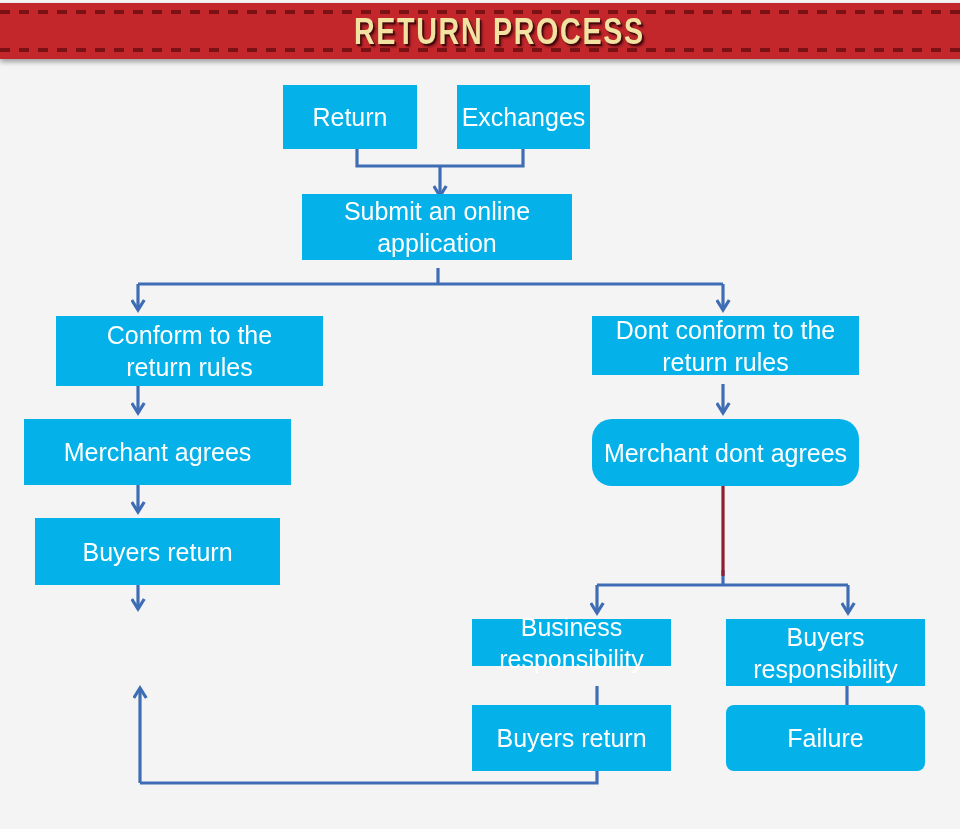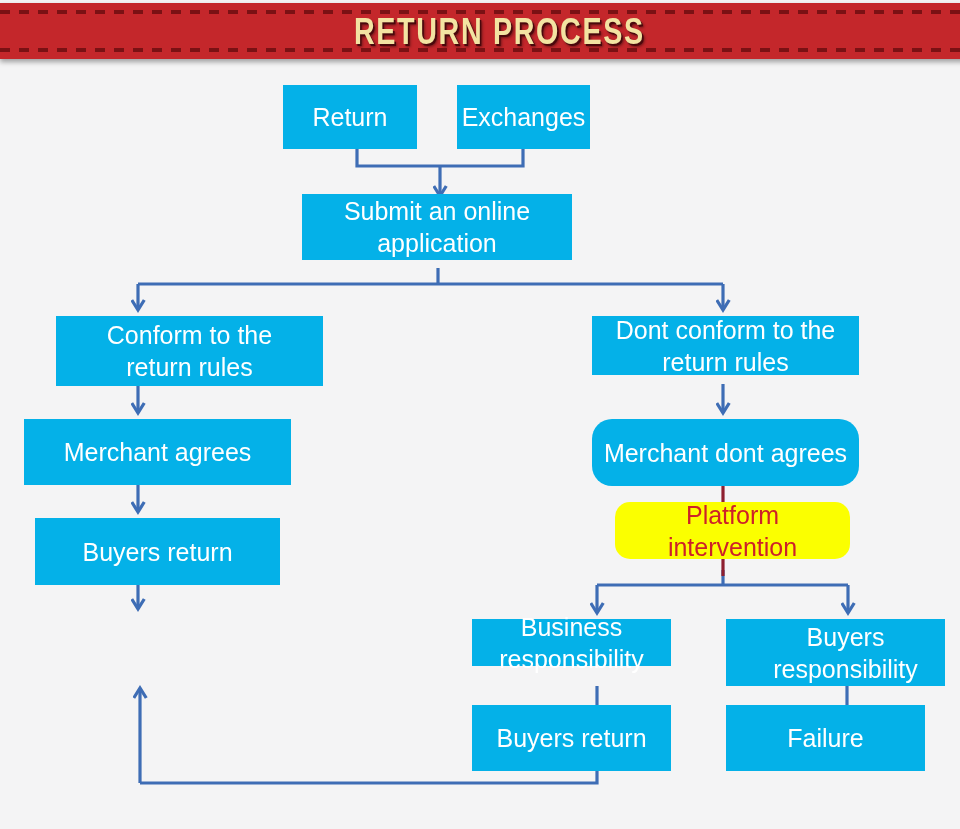--- a/index.html
+++ b/index.html
@@ -121,29 +121,27 @@
   <div class="node" style="left:24px;  top:316px; width:267px; height:70px;margin-left:32px;">Conform to the
 return rules</div>
 
   <div class="node" style="left:592px; top:316px; width:267px; height:59px;">Dont conform to the
 return rules</div>
 
   <div class="node" style="left:24px;  top:419px; width:267px; height:66px;">Merchant agrees</div>
 
   <div class="node" style="left:592px; top:419px; width:267px; height:67px;border-radius:20px;">Merchant dont agrees</div>
 
-  <div class="node highlight" style="left:615px; top:502px; width:235px; height:57px;">Platform
-intervention</div>
 
   <div class="node" style="left:35px;  top:518px; width:245px; height:67px;">Buyers return</div>
 
 
   <div class="node" style="left:472px; top:619px; width:199px; height:47px;">Business
 responsibility</div>
 
-  <div class="node" style="left:726px; top:619px; width:199px; height:67px;padding-left:20px;">Buyers
+  <div class="node" style="left:726px; top:619px; width:199px; height:67px;">Buyers
 responsibility</div>
 
   <div class="node" style="left:472px; top:705px; width:199px; height:66px;">Buyers return</div>
 
-  <div class="node" style="left:726px; top:705px; width:199px; height:66px;">Failure</div>
+  <div class="node" style="left:726px; top:705px; width:199px; height:66px;border-radius:8px;">Failure</div>
 
 </div>
 
 </body></html>

